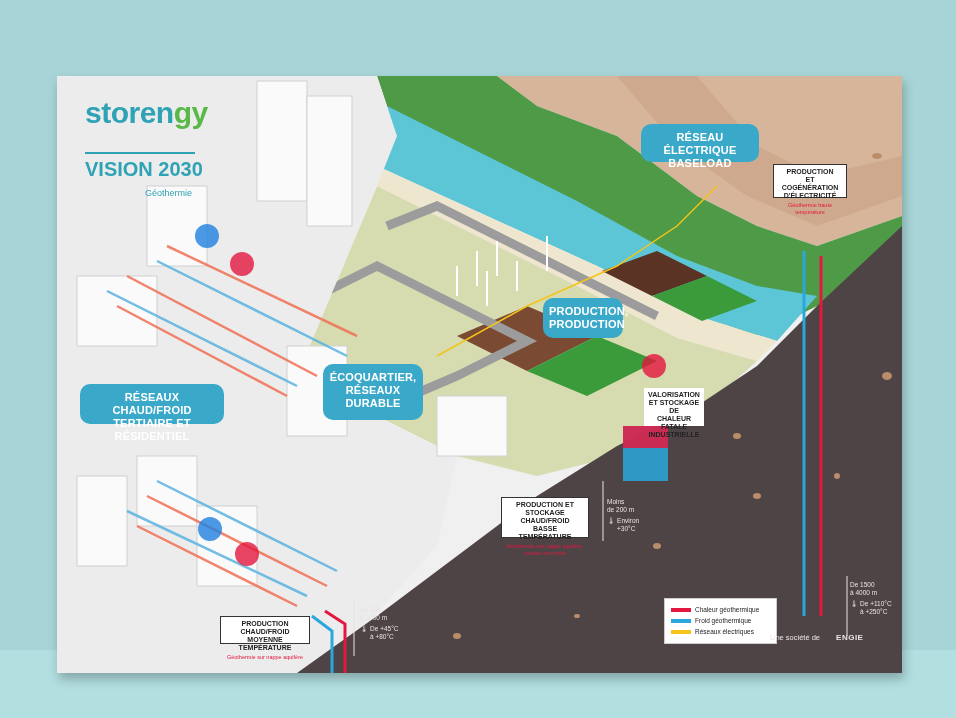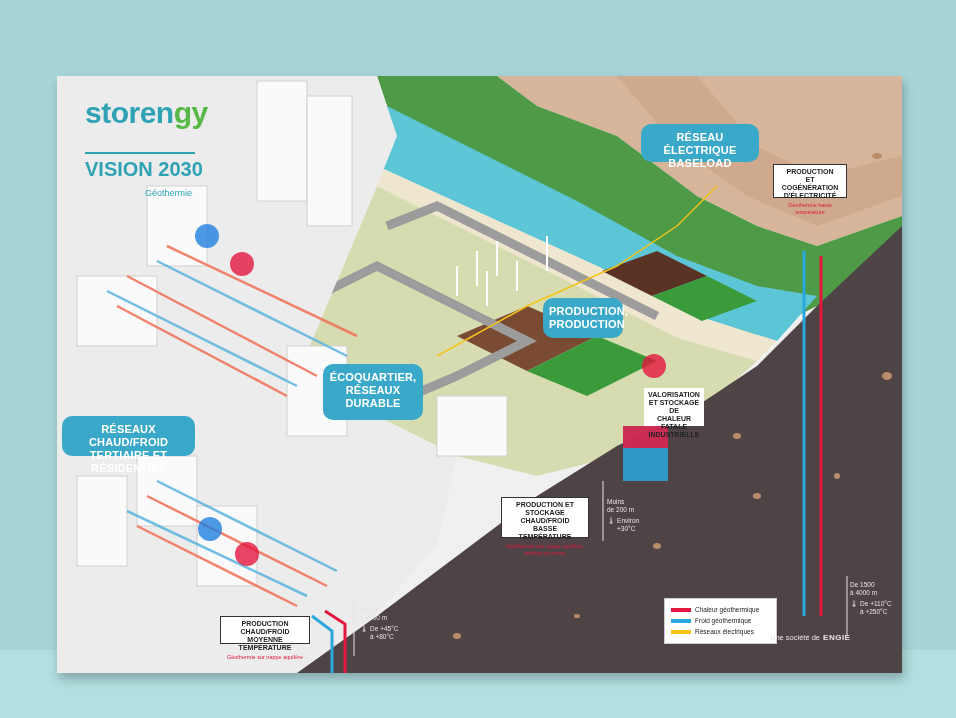--- a/index.html
+++ b/index.html
@@ -14,21 +14,21 @@
   .logo{position:absolute;left:28px;top:20px;color:#2fa3b5;font-size:30px;font-weight:bold;letter-spacing:-0.5px;}
   .logo .y{color:#58b947;}
   .vision-rule{position:absolute;left:28px;top:76px;width:110px;height:2px;background:#2fa3b5;}
   .vision{position:absolute;left:28px;top:82px;color:#2fa3b5;font-size:20px;font-weight:bold;}
   .vision-sub{position:absolute;left:88px;top:105px;color:#2fa3b5;font-size:9px;margin-top:7px;}
   .depth{position:absolute;color:#e8e2e2;font-size:6.5px;line-height:8px;}
   .legend{position:absolute;left:607px;top:522px;width:113px;height:46px;background:#fff;border:1px solid #ccc;box-sizing:border-box;padding:5px 6px;}
   .legend-row{display:flex;align-items:center;height:11px;font-size:6.5px;color:#222;}
   .swatch{width:20px;height:4px;margin-right:4px;}
   .engie{position:absolute;left:713px;top:557px;color:#e9e4e4;font-size:7.5px;}
-  .engie b{font-size:8px;letter-spacing:0.5px;margin-left:3px;}
+  .engie b{font-size:8px;letter-spacing:0.5px;margin-left:16px;}
 </style>
 </head>
 <body>
 
 <div class="wall"></div>
 <div class="floor"></div>
 
 <div class="poster">
   <svg class="scene" width="845" height="597" viewBox="0 0 845 597">
 
@@ -128,21 +128,21 @@
     <div>BASELOAD</div>
   </div>
   <div class="label-blue" style="left:486px;top:222px;width:80px;height:40px;">
     <div>PRODUCTION,</div>
     <div>PRODUCTION</div>
   </div>
   <div class="label-blue" style="left:266px;top:288px;width:100px;height:56px;">
     <div>ÉCOQUARTIER,</div>
     <div>RÉSEAUX DURABLE</div>
   </div>
-  <div class="label-blue" style="left:5px;top:308px;width:133px;height:40px;margin-top:32px;">
+  <div class="label-blue" style="left:23px;top:308px;width:144px;height:40px;">
     <div>RÉSEAUX CHAUD/FROID</div>
     <div>TERTIAIRE ET RÉSIDENTIEL</div>
   </div>
 
   <div class="label-white" style="left:716px;top:88px;width:74px;height:34px;">
     <div>PRODUCTION</div>
     <div>ET COGÉNÉRATION</div>
     <div>D'ÉLECTRICITÉ</div>
     <span class="sub">Géothermie haute température</span>
   </div>

